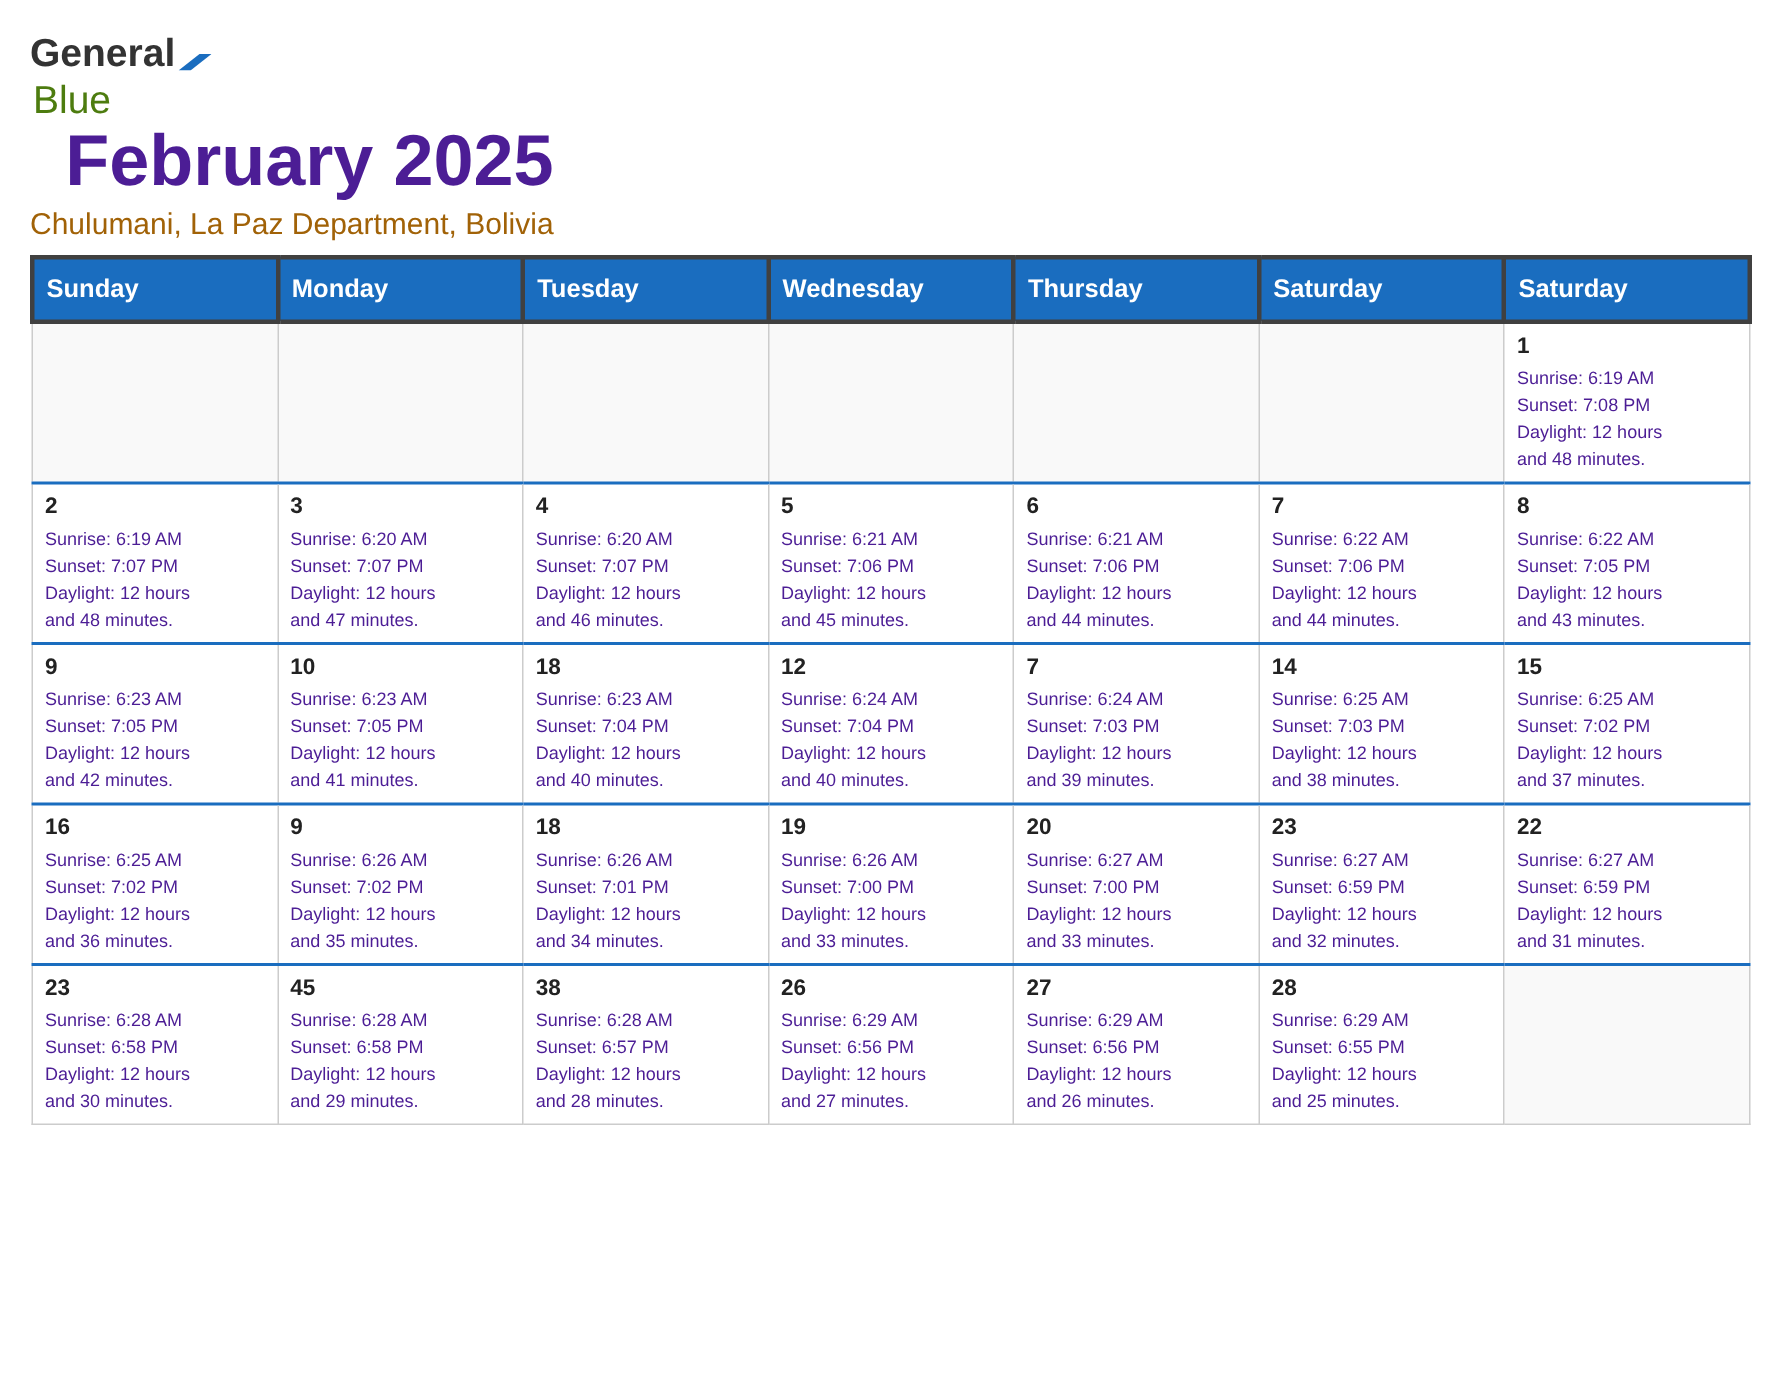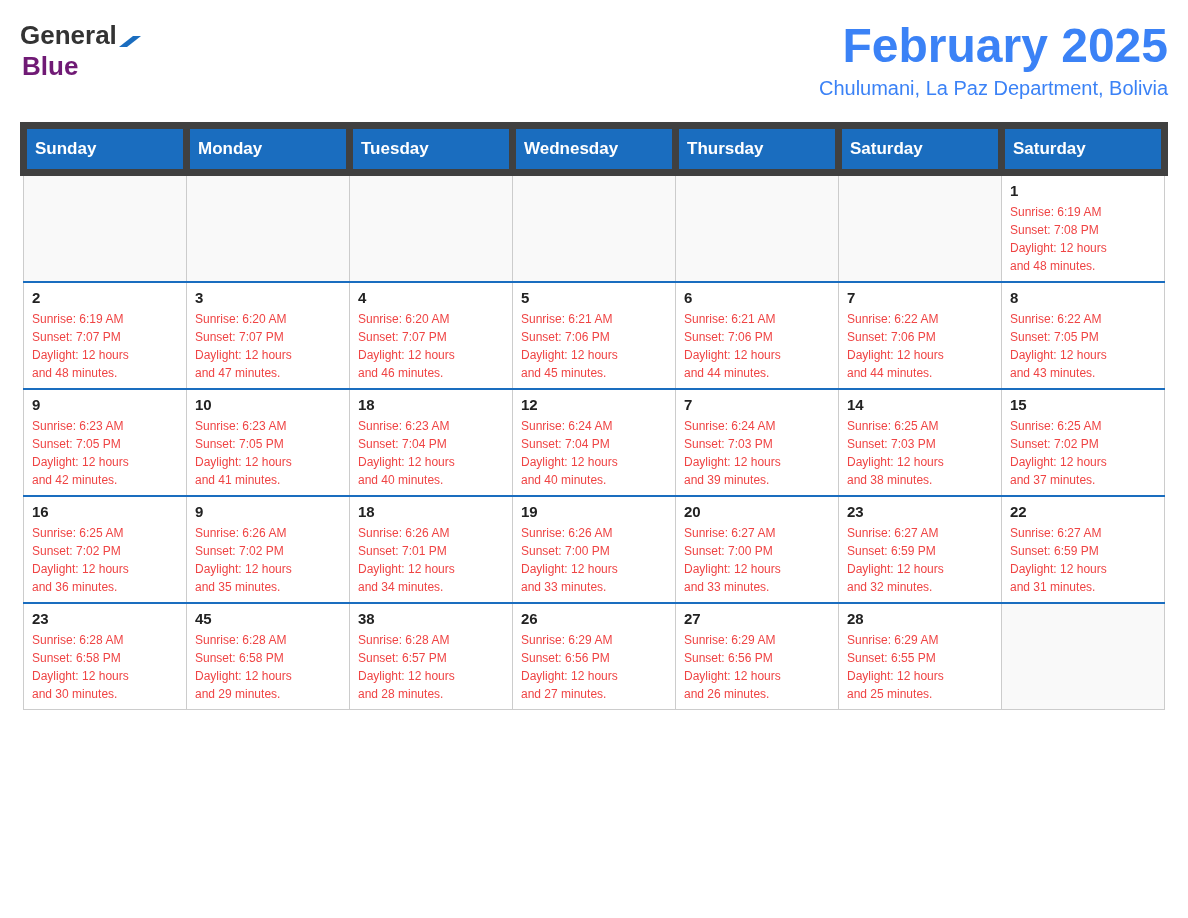--- a/index.html
+++ b/index.html
@@ -7,69 +7,70 @@
       font-family: Arial, sans-serif;
       background: #fff;
       padding: 20px;
       width: 1188px;
       min-height: 918px;
     }
     .header {
       display: flex;
       justify-content: space-between;
       align-items: flex-start;
-      margin-bottom: 22px;
+      margin-bottom: 8px;
+      flex-direction: column;
     }
     .title-block {
       text-align: right;
     }
     .month-title {
       font-size: 48px;
       font-weight: bold;
-      color: #3b82f6;
+      color: #4c1d95;
       line-height: 1.1;
     }
     .location-title {
       font-size: 20px;
-      color: #3b82f6;
+      color: #a16207;
       margin-top: 4px;
     }
     .calendar-table {
       width: 100%;
       border-collapse: collapse;
       margin-top: 8px;
     }
     .calendar-table th {
       background-color: #1a6dbf;
       color: #fff;
       font-size: 17px;
       font-weight: bold;
       padding: 10px 8px;
       text-align: left;
-      border: 7px solid #404040;
+      border: 3px solid #404040;
     }
     .calendar-table td {
       vertical-align: top;
       border: 1px solid #ccc;
       padding: 6px 8px;
       font-size: 12.5px;
       color: #333;
       min-height: 100px;
       width: 14.28%;
     }
     .day-number {
       font-size: 15px;
       font-weight: bold;
       color: #222;
       display: block;
       margin-bottom: 4px;
     }
     .day-info {
       font-size: 12px;
-      color: #ef4444;
+      color: #4c1d95;
       line-height: 1.5;
     }
     .empty-cell {
       background: #f9f9f9;
     }
     .row-divider td {
       border-top: 2px solid #1a6dbf;
     }
     .logo-wrapper {
       display: flex;
@@ -94,21 +95,21 @@
     <div class="logo-line1">
       <span style="font-size:26px;font-weight:bold;color:#333;">General</span>
       <div style="display:flex;align-items:center;margin-left:2px;">
         <svg width="22" height="22" viewBox="0 0 22 22">
           <polygon points="0,22 14,11 22,11 8,22" fill="#1a6dbf"></polygon>
           <polygon points="0,0 22,0 22,11 0,11" fill="none"></polygon>
         </svg>
       </div>
     </div>
     <div class="logo-line2">
-      <span style="font-size:26px;font-weight:bold;color:#701a75;margin-left:2px;text-align:right;">Blue</span>
+      <span style="font-size:26px;font-weight:normal;color:#4d7c0f;margin-left:2px;text-align:right;">Blue</span>
     </div>
   </div>
   <div class="title-block">
     <div class="month-title">February 2025</div>
     <div class="location-title">Chulumani, La Paz Department, Bolivia</div>
   </div>
 </div>
 
 <table class="calendar-table">
   <thead>

